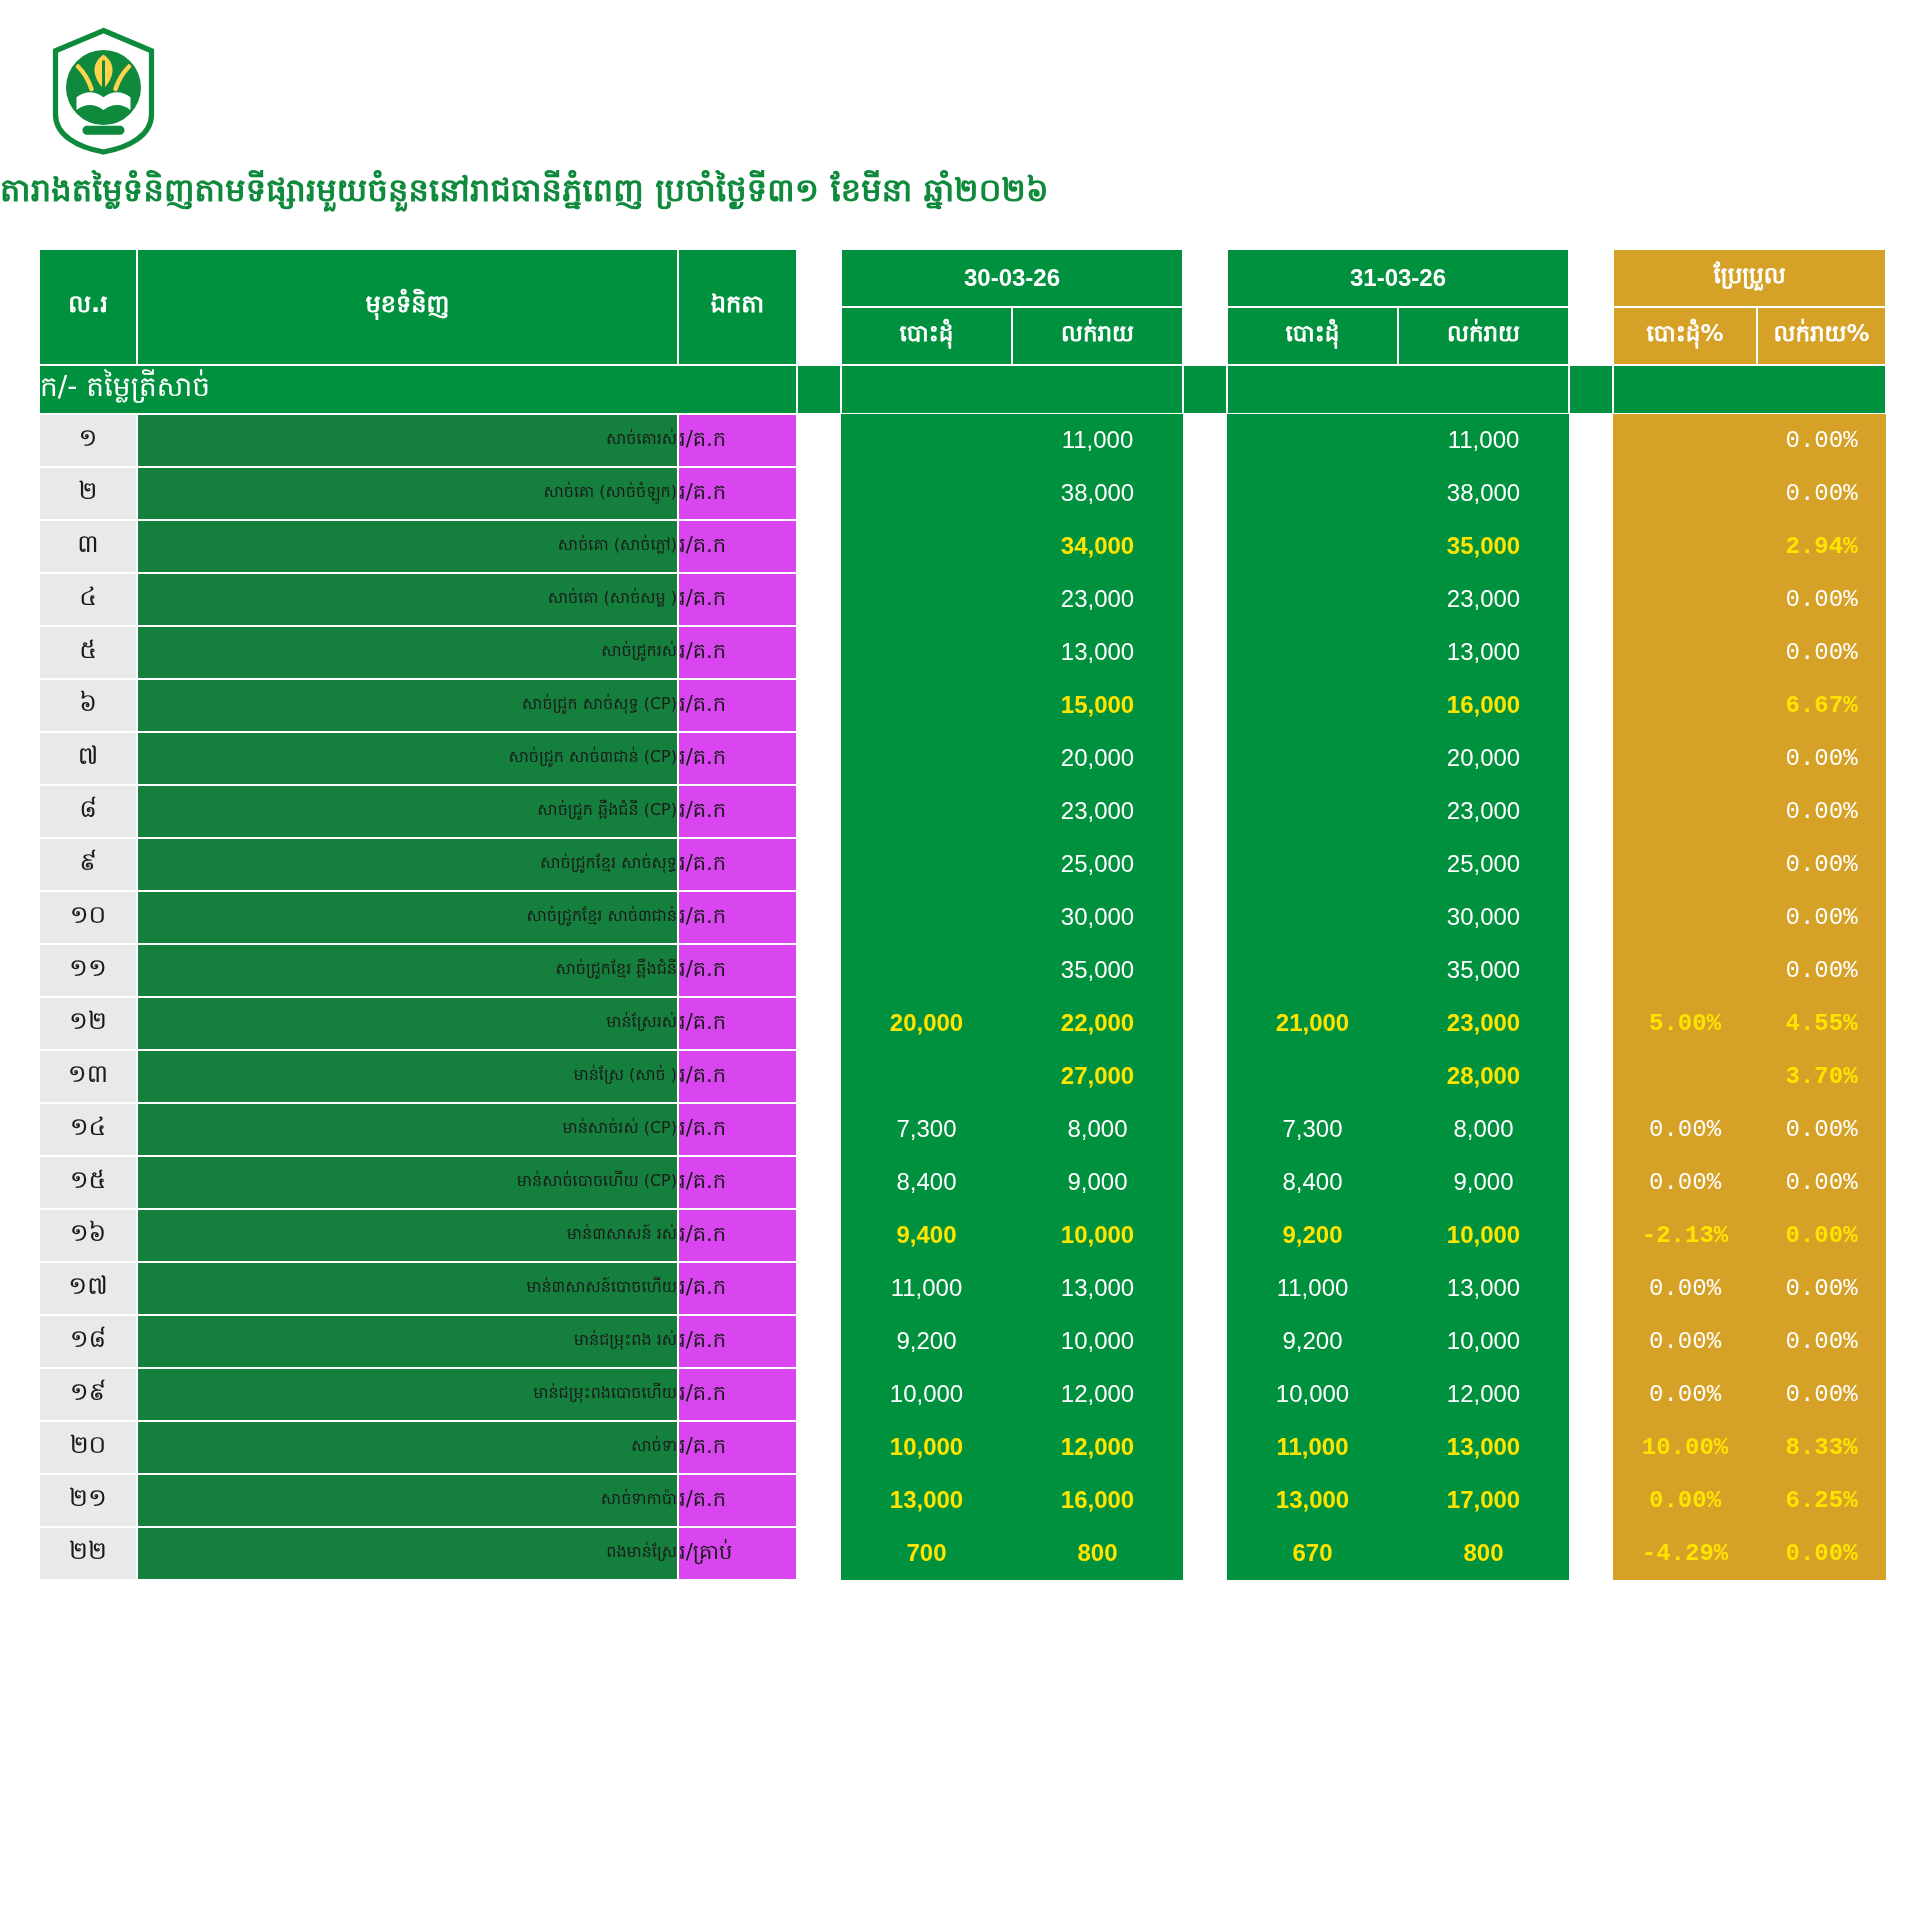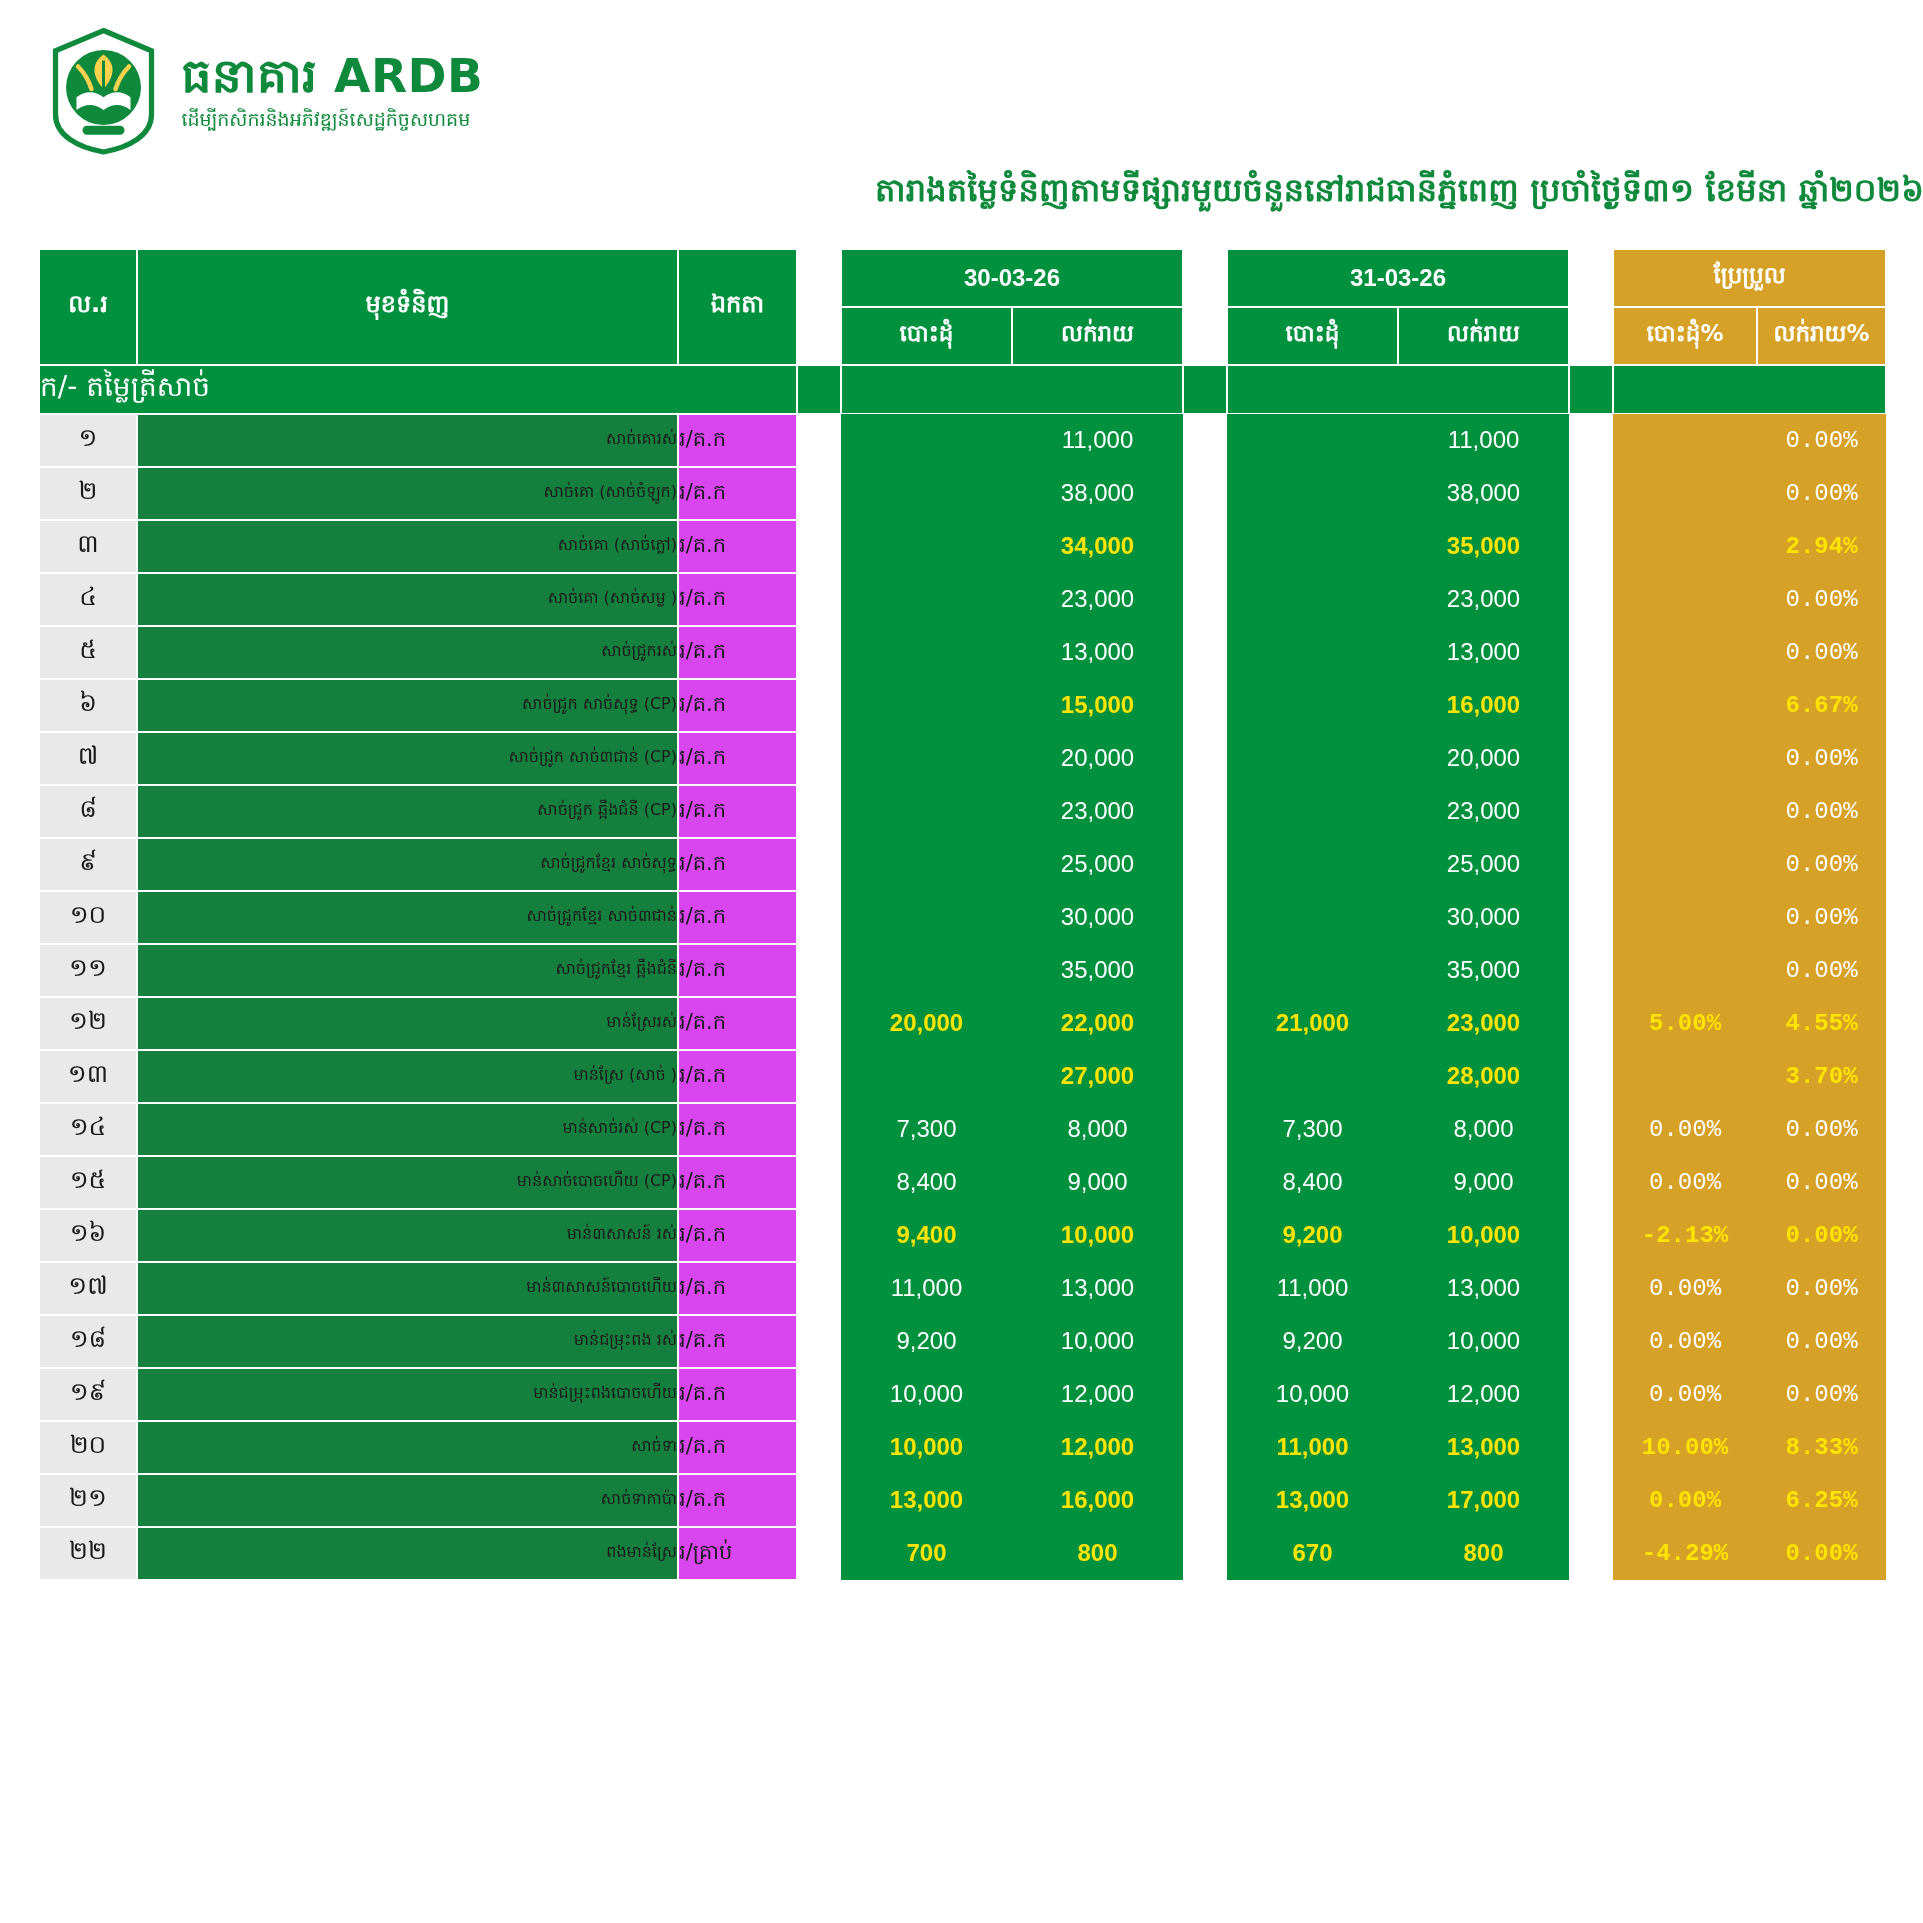--- a/index.html
+++ b/index.html
@@ -50,21 +50,21 @@
   }
   .logo-sub {
     font-size: 19px;
     color: #0f8a3c;
     line-height: 1.2;
     margin-top: 4.5px;
   }
 
   
   .main-title {
-    text-align: right;
+    text-align: left;
     color: #0f8a3c;
     font-size: 32px;
     font-weight: bold;
     margin-top: 19.5px;
     letter-spacing: 0.2px;
   }
 
   
   .table-wrap {
     margin: 32px 39px 0 39px;
@@ -196,24 +196,20 @@
       <svg width="129" height="129" viewBox="0 0 172 172" xmlns="http://www.w3.org/2000/svg">
         <path d="M86 6 L150 33 L150 118 C150 146 120 162 86 168 C52 162 22 146 22 118 L22 33 Z" fill="none" stroke="#0f8a3c" stroke-width="7"></path>
         <circle cx="86" cy="82" r="50" fill="#0f8a3c"></circle>
         <path d="M50 95 C62 86 74 86 86 95 C98 86 110 86 122 95 L122 112 C110 103 98 103 86 112 C74 103 62 103 50 112 Z" fill="#ffffff"></path>
         <path d="M86 38 C72 48 68 64 86 84 C104 64 100 48 86 38 Z" fill="#ffd24d"></path>
         <path d="M86 46 L86 84" stroke="#0f8a3c" stroke-width="4"></path>
         <path d="M52 54 C60 62 66 72 70 84" stroke="#ffd24d" stroke-width="6" fill="none" stroke-linecap="round"></path>
         <path d="M120 54 C112 62 106 72 102 84" stroke="#ffd24d" stroke-width="6" fill="none" stroke-linecap="round"></path>
         <rect x="58" y="133" width="56" height="12" rx="6" fill="#0f8a3c"></rect>
       </svg>
-    </div>
-    <div class="logo-text">
-      <div class="logo-title">ធនាគារ ARDB</div>
-      <div class="logo-sub">ដើម្បីកសិករនិងអភិវឌ្ឍន៍សេដ្ឋកិច្ចសហគម</div>
     </div>
   </div>
 
   <div class="main-title">តារាងតម្លៃទំនិញតាមទីផ្សារមួយចំនួននៅរាជធានីភ្នំពេញ ប្រចាំថ្ងៃទី៣១ ខែមីនា ឆ្នាំ២០២៦</div>
 
   <div class="table-wrap">
     <table class="price">
       <colgroup>
         <col class="c-no">
           <col class="c-item">

